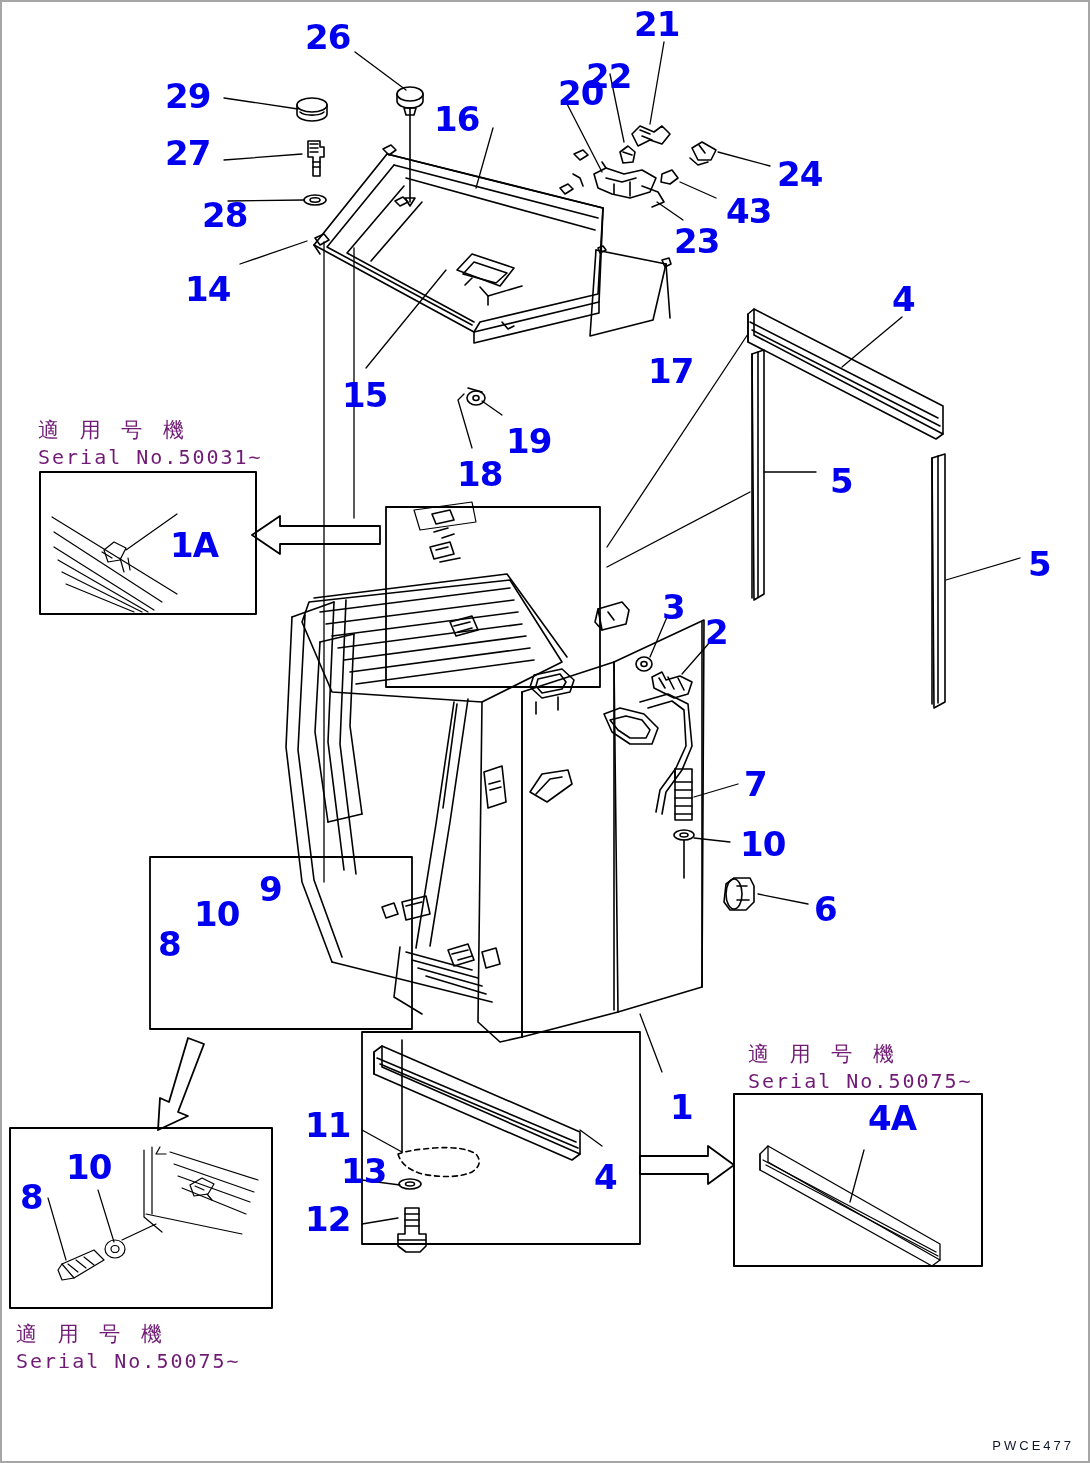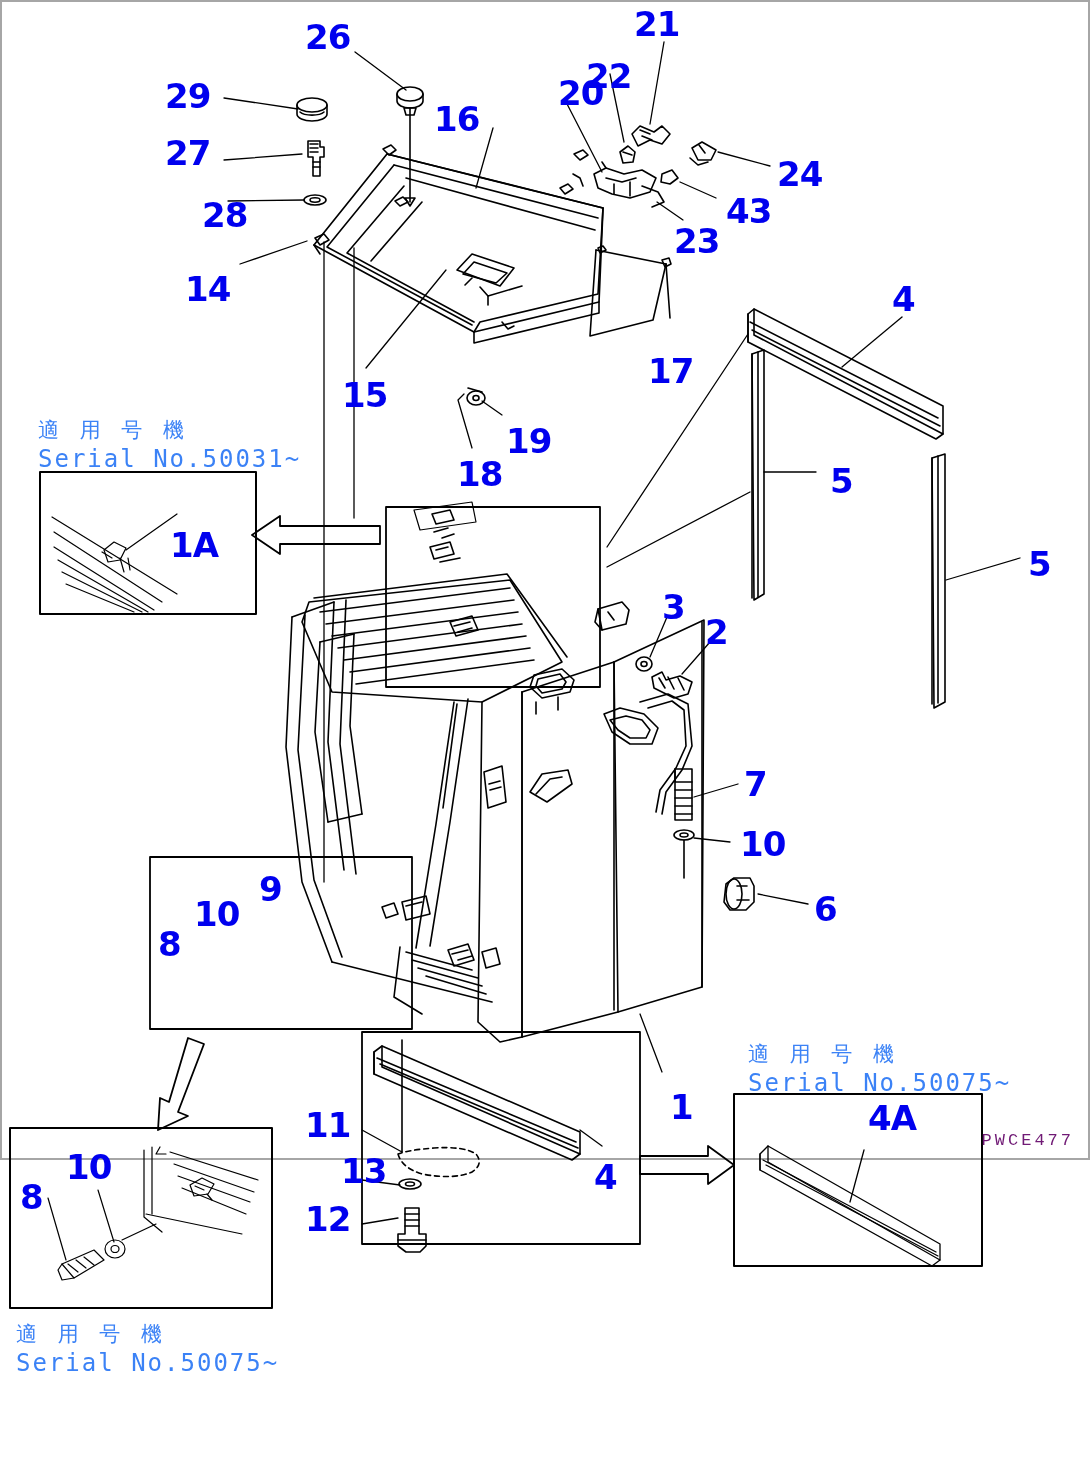--- a/index.html
+++ b/index.html
@@ -1,32 +1,32 @@
 <!DOCTYPE html>
 <html><head>
 <meta charset="utf-8">
 <style>
   html,body{margin:0;padding:0;background:#fff;}
   body{width:1090px;height:1463px;overflow:hidden;
        font-family:"Liberation Sans",sans-serif;}
-  #sheet{position:relative;width:1090px;height:1160px;
+  #sheet{position:relative;width:1090px;height:1463px;
          background:#ffffff;border:2px solid #a6a6a6;box-sizing:border-box;}
   #art{position:absolute;left:0;top:0;width:1090px;height:1463px;}
   .lbl{position:absolute;color:#0000ee;font-weight:bold;
        font-family:"DejaVu Sans",sans-serif;line-height:1;
        letter-spacing:-1px;white-space:nowrap;}
   .n{font-size:34px;}
-  .jp{position:absolute;color:#3b82f6;white-space:nowrap;
+  .jp{position:absolute;color:#701a75;white-space:nowrap;
       font-family:"DejaVu Sans",sans-serif;}
   .jp .cjk{font-size:21px;letter-spacing:7px;display:block;}
-  .jp .ser{font-size:24px;letter-spacing:2px;display:block;
+  .jp .ser{font-size:20px;letter-spacing:2px;display:block;
            font-family:"DejaVu Sans Mono",monospace;margin-top:1px;}
-  .code{position:absolute;right:14px;bottom:8px;color:#701a75;
-        font-size:17px;letter-spacing:3px;
-        font-family:Liberation Mono, monospace;}
+  .code{position:absolute;right:14px;bottom:8px;color:#0f172a;
+        font-size:13px;letter-spacing:3px;
+        font-family:Liberation Sans, sans-serif;}
 </style>
 </head>
 <body>
 
 <div id="sheet">
 
   <svg id="art" viewBox="0 0 1090 1463">
     <g fill="none" stroke="#000" stroke-width="1.6" stroke-linejoin="round" stroke-linecap="round">
 
       <g>

